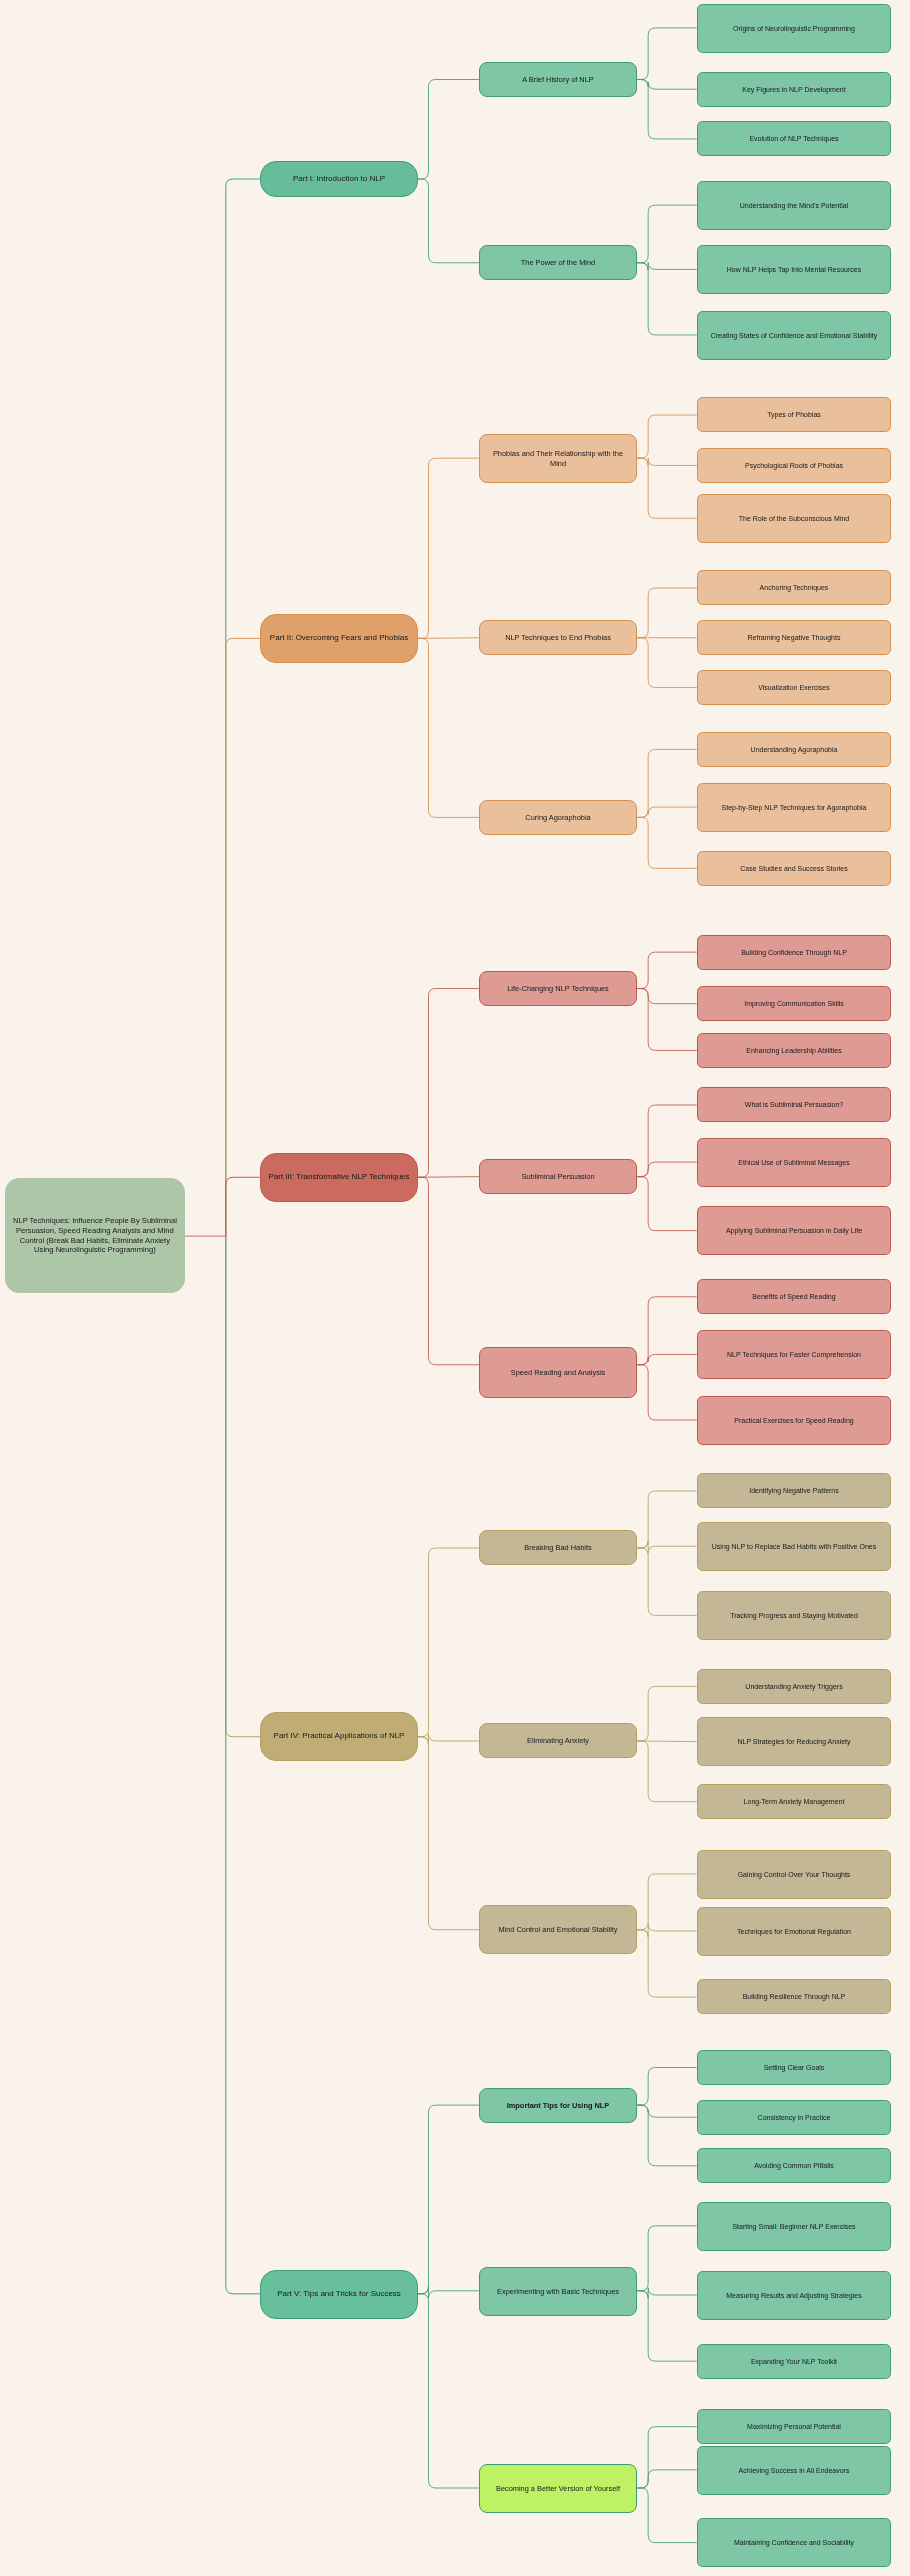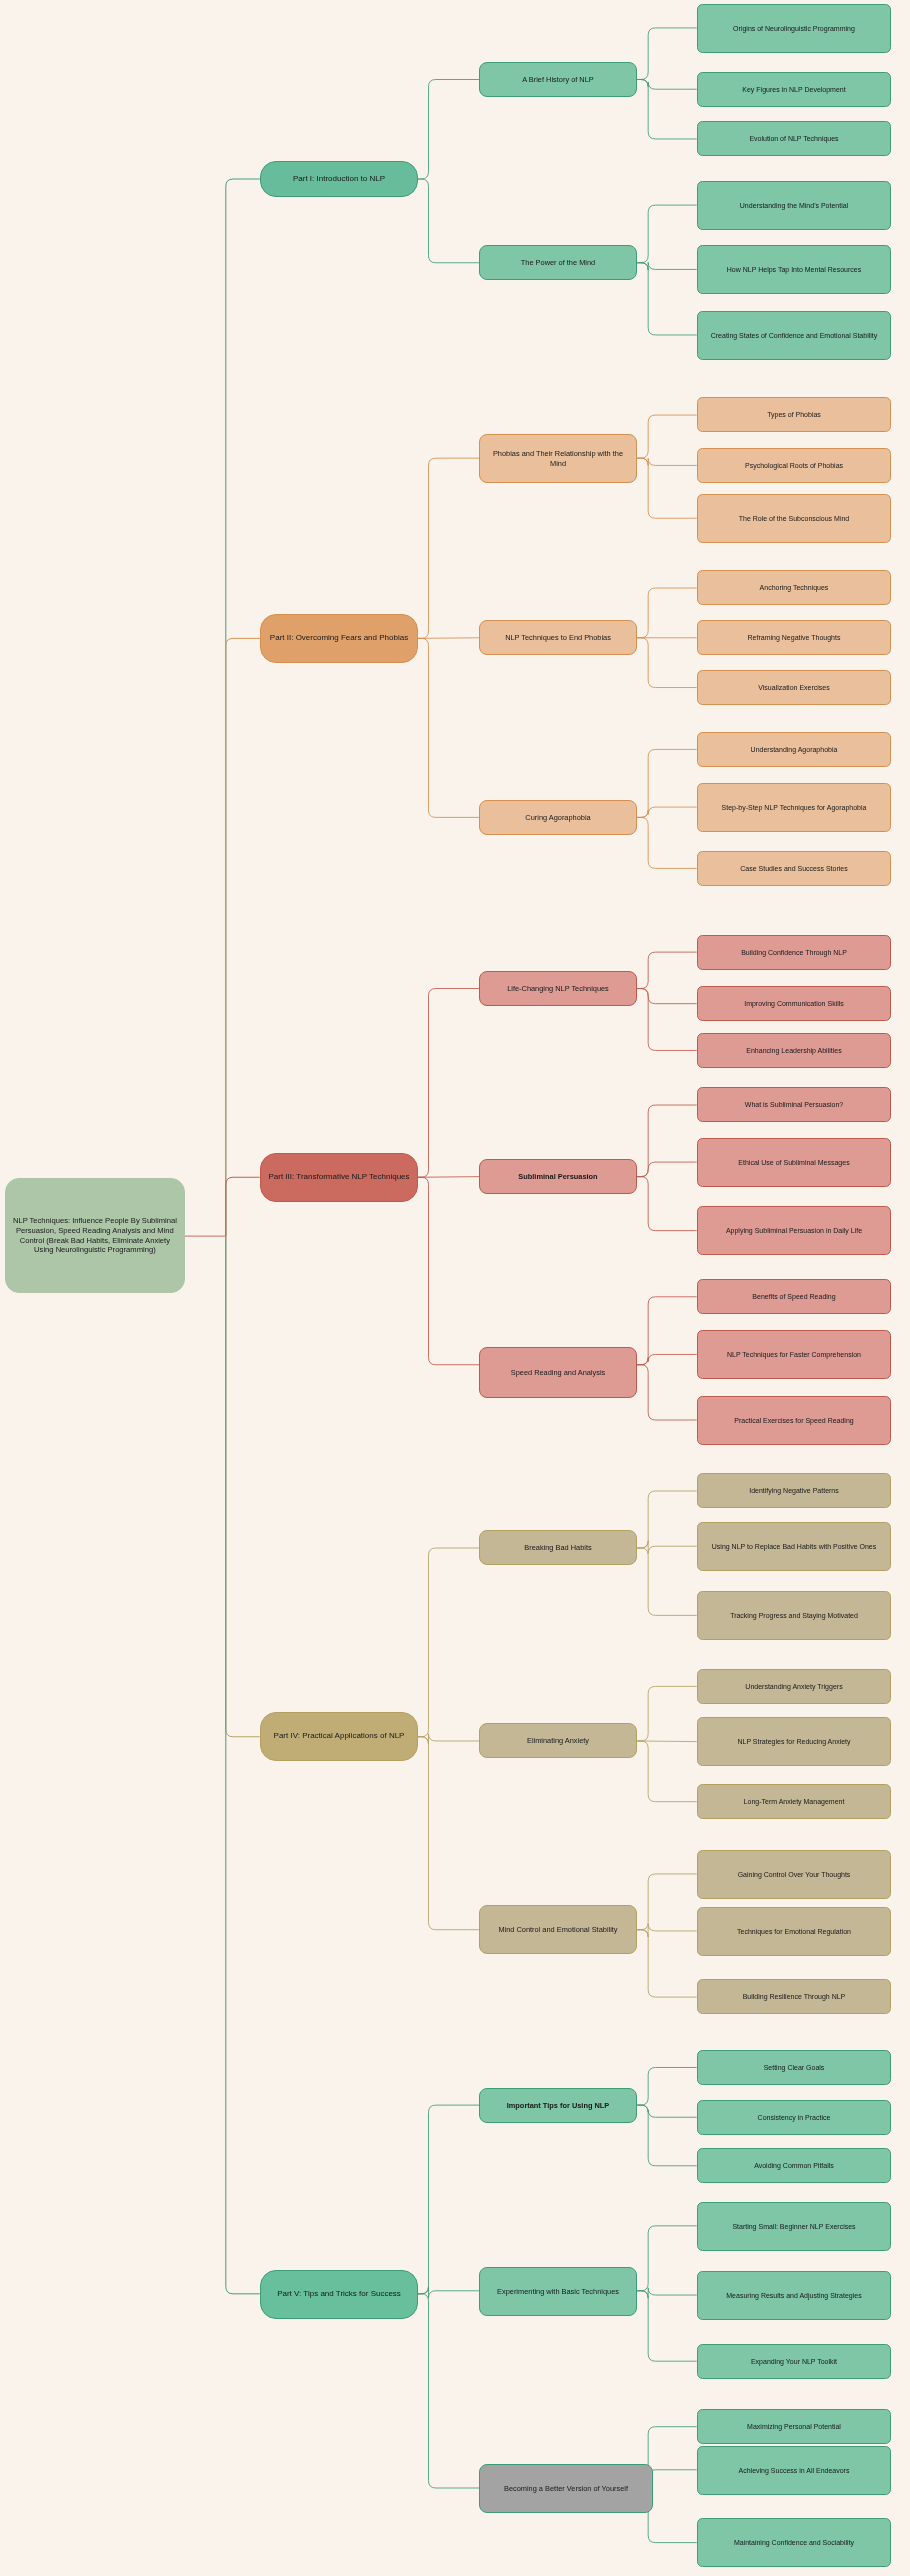--- a/index.html
+++ b/index.html
@@ -122,21 +122,21 @@
       <div class="node lvl3" style="left: 697px; top: 670px; width: 194px; height: 35px; background: rgb(234, 191, 155); border: 0.6px solid rgb(212, 144, 79);">Visualization Exercises</div>
       <div class="node lvl2" style="left: 479px; top: 800px; width: 158px; height: 35px; background: rgb(234, 191, 155); border: 0.6px solid rgb(212, 144, 79);">Curing Agoraphobia</div>
       <div class="node lvl3" style="left: 697px; top: 732px; width: 194px; height: 35px; background: rgb(234, 191, 155); border: 0.6px solid rgb(212, 144, 79);">Understanding Agoraphobia</div>
       <div class="node lvl3" style="left: 697px; top: 783px; width: 194px; height: 49px; background: rgb(234, 191, 155); border: 0.6px solid rgb(212, 144, 79);">Step-by-Step NLP Techniques for Agoraphobia</div>
       <div class="node lvl3" style="left: 697px; top: 851px; width: 194px; height: 35px; background: rgb(234, 191, 155); border: 0.6px solid rgb(212, 144, 79);">Case Studies and Success Stories</div>
       <div class="node lvl1" style="left: 260px; top: 1153px; width: 158px; height: 49px; background: rgb(203, 106, 94); border: 0.6px solid rgb(192, 89, 76);">Part III: Transformative NLP Techniques</div>
       <div class="node lvl2" style="left: 479px; top: 971px; width: 158px; height: 35px; background: rgb(221, 155, 148); border: 0.6px solid rgb(192, 89, 76);">Life-Changing NLP Techniques</div>
       <div class="node lvl3" style="left: 697px; top: 935px; width: 194px; height: 35px; background: rgb(221, 155, 148); border: 0.6px solid rgb(192, 89, 76);">Building Confidence Through NLP</div>
       <div class="node lvl3" style="left: 697px; top: 986px; width: 194px; height: 35px; background: rgb(221, 155, 148); border: 0.6px solid rgb(192, 89, 76);">Improving Communication Skills</div>
       <div class="node lvl3" style="left: 697px; top: 1033px; width: 194px; height: 35px; background: rgb(221, 155, 148); border: 0.6px solid rgb(192, 89, 76);">Enhancing Leadership Abilities</div>
-      <div class="node lvl2" style="left: 479px; top: 1159px; width: 158px; height: 35px; background: rgb(221, 155, 148); border: 0.6px solid rgb(192, 89, 76); font-weight: bold;">Subliminal Persuasion</div>
+      <div class="node lvl2" style="left: 479px; top: 1159px; width: 158px; height: 35px; background: rgb(221, 155, 148); border: 0.6px solid rgb(192, 89, 76);">Subliminal Persuasion</div>
       <div class="node lvl3" style="left: 697px; top: 1087px; width: 194px; height: 35px; background: rgb(221, 155, 148); border: 0.6px solid rgb(192, 89, 76);">What is Subliminal Persuasion?</div>
       <div class="node lvl3" style="left: 697px; top: 1138px; width: 194px; height: 49px; background: rgb(221, 155, 148); border: 0.6px solid rgb(192, 89, 76);">Ethical Use of Subliminal Messages</div>
       <div class="node lvl3" style="left: 697px; top: 1206px; width: 194px; height: 49px; background: rgb(221, 155, 148); border: 0.6px solid rgb(192, 89, 76);">Applying Subliminal Persuasion in Daily Life</div>
       <div class="node lvl2" style="left: 479px; top: 1347px; width: 158px; height: 51px; background: rgb(221, 155, 148); border: 0.6px solid rgb(192, 89, 76);">Speed Reading and Analysis</div>
       <div class="node lvl3" style="left: 697px; top: 1279px; width: 194px; height: 35px; background: rgb(221, 155, 148); border: 0.6px solid rgb(192, 89, 76);">Benefits of Speed Reading</div>
       <div class="node lvl3" style="left: 697px; top: 1330px; width: 194px; height: 49px; background: rgb(221, 155, 148); border: 0.6px solid rgb(192, 89, 76);">NLP Techniques for Faster Comprehension</div>
       <div class="node lvl3" style="left: 697px; top: 1396px; width: 194px; height: 49px; background: rgb(221, 155, 148); border: 0.6px solid rgb(192, 89, 76);">Practical Exercises for Speed Reading</div>
       <div class="node lvl1" style="left: 260px; top: 1712px; width: 158px; height: 49px; background: rgb(192, 173, 117); border: 0.6px solid rgb(180, 160, 97);">Part IV: Practical Applications of NLP</div>
       <div class="node lvl2" style="left: 479px; top: 1530px; width: 158px; height: 35px; background: rgb(196, 183, 149); border: 0.6px solid rgb(180, 160, 97);">Breaking Bad Habits</div>
       <div class="node lvl3" style="left: 697px; top: 1473px; width: 194px; height: 35px; background: rgb(196, 183, 149); border: 0.6px solid rgb(180, 160, 97);">Identifying Negative Patterns</div>
@@ -152,19 +152,19 @@
       <div class="node lvl3" style="left: 697px; top: 1979px; width: 194px; height: 35px; background: rgb(196, 183, 149); border: 0.6px solid rgb(180, 160, 97);">Building Resilience Through NLP</div>
       <div class="node lvl1" style="left: 260px; top: 2270px; width: 158px; height: 49px; background: rgb(104, 191, 156); border: 0.6px solid rgb(63, 156, 120);">Part V: Tips and Tricks for Success</div>
       <div class="node lvl2" style="left: 479px; top: 2088px; width: 158px; height: 35px; background: rgb(126, 198, 166); border: 0.6px solid rgb(63, 156, 120); font-weight: bold;">Important Tips for Using NLP</div>
       <div class="node lvl3" style="left: 697px; top: 2050px; width: 194px; height: 35px; background: rgb(126, 198, 166); border: 0.6px solid rgb(63, 156, 120);">Setting Clear Goals</div>
       <div class="node lvl3" style="left: 697px; top: 2100px; width: 194px; height: 35px; background: rgb(126, 198, 166); border: 0.6px solid rgb(63, 156, 120);">Consistency in Practice</div>
       <div class="node lvl3" style="left: 697px; top: 2148px; width: 194px; height: 35px; background: rgb(126, 198, 166); border: 0.6px solid rgb(63, 156, 120);">Avoiding Common Pitfalls</div>
       <div class="node lvl2" style="left: 479px; top: 2267px; width: 158px; height: 49px; background: rgb(126, 198, 166); border: 0.6px solid rgb(63, 156, 120);">Experimenting with Basic Techniques</div>
       <div class="node lvl3" style="left: 697px; top: 2202px; width: 194px; height: 49px; background: rgb(126, 198, 166); border: 0.6px solid rgb(63, 156, 120);">Starting Small: Beginner NLP Exercises</div>
       <div class="node lvl3" style="left: 697px; top: 2271px; width: 194px; height: 49px; background: rgb(126, 198, 166); border: 0.6px solid rgb(63, 156, 120);">Measuring Results and Adjusting Strategies</div>
       <div class="node lvl3" style="left: 697px; top: 2344px; width: 194px; height: 35px; background: rgb(126, 198, 166); border: 0.6px solid rgb(63, 156, 120);">Expanding Your NLP Toolkit</div>
-      <div class="node lvl2" style="left: 479px; top: 2464px; width: 174px; height: 49px; background: #a3a3a3; border: 0.6px solid rgb(63, 156, 120);">Becoming a Better Version of Yourself</div>
+      <div class="node lvl2" style="left: 479px; top: 2464px; width: 158px; height: 49px; background: #bef264; border: 0.6px solid rgb(63, 156, 120);">Becoming a Better Version of Yourself</div>
       <div class="node lvl3" style="left: 697px; top: 2409px; width: 194px; height: 35px; background: rgb(126, 198, 166); border: 0.6px solid rgb(63, 156, 120);">Maximizing Personal Potential</div>
       <div class="node lvl3" style="left: 697px; top: 2446px; width: 194px; height: 49px; background: rgb(126, 198, 166); border: 0.6px solid rgb(63, 156, 120);">Achieving Success in All Endeavors</div>
       <div class="node lvl3" style="left: 697px; top: 2518px; width: 194px; height: 49px; background: rgb(126, 198, 166); border: 0.6px solid rgb(63, 156, 120);">Maintaining Confidence and Sociability</div>
     </div>
 </div>
 
 
 </body></html>

